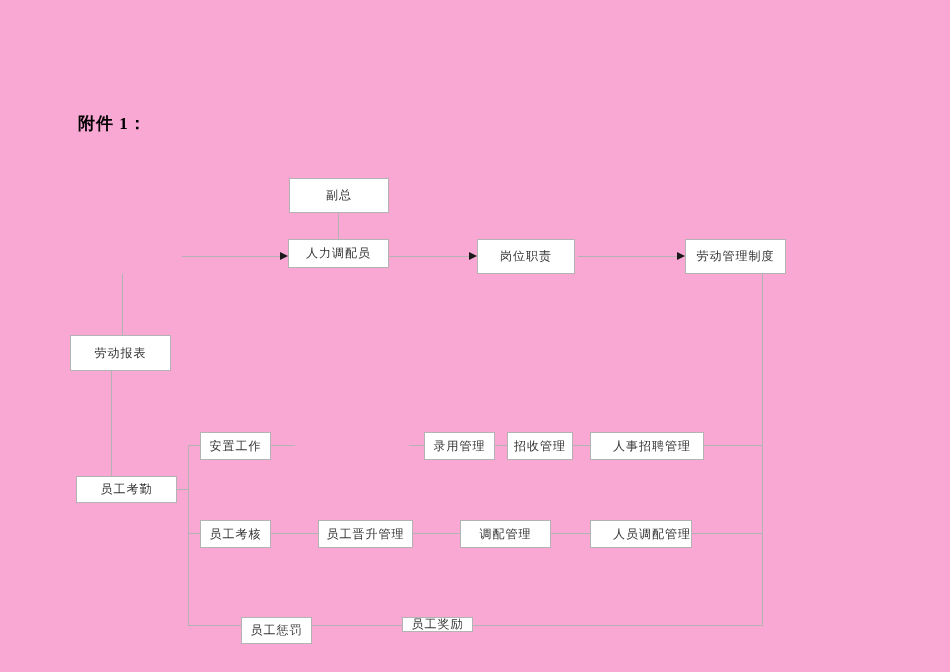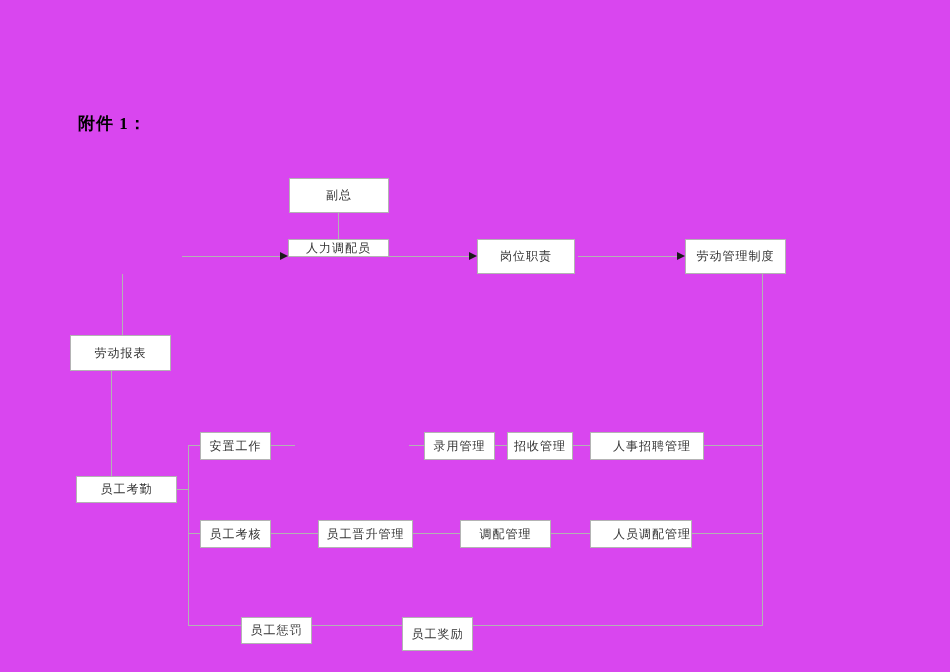--- a/index.html
+++ b/index.html
@@ -5,21 +5,21 @@
   html, body {
     margin: 0;
     padding: 0;
     background: #ffffff;
     font-family: "Liberation Serif", "DejaVu Serif", serif;
   }
   .page {
     position: relative;
     width: 950px;
     height: 672px;
-    background: #d946ef;
+    background: #f9a8d4;
     overflow: hidden;
     text-align: center;
   }
   .doc-title {
     position: absolute;
     left: 78px;
     top: 112px;
     font-size: 17px;
     font-weight: bold;
     color: #000000;
@@ -99,21 +99,21 @@
   <div class="hline" style="left:551px;top:533px;width:39px"></div>
   <div class="hline" style="left:692px;top:533px;width:70px"></div>
 
   <div class="hline" style="left:188px;top:625px;width:53px"></div>
   <div class="hline" style="left:312px;top:625px;width:90px"></div>
   <div class="hline" style="left:473px;top:625px;width:289px"></div>
 
   <div class="node" style="left:289px;top:178px;width:100px;height:35px">副总</div>
 
 
-  <div class="node" style="left:288px;top:239px;width:101px;height:18px">人力调配员</div>
+  <div class="node" style="left:288px;top:239px;width:101px;height:29px">人力调配员</div>
 
   <div class="node" style="left:477px;top:239px;width:98px;height:35px">岗位职责</div>
 
   <div class="node" style="left:70px;top:335px;width:101px;height:36px">劳动报表</div>
 
   <div class="node" style="left:685px;top:239px;width:101px;height:35px">劳动管理制度</div>
 
   <div class="node" style="left:76px;top:476px;width:101px;height:27px">员工考勤</div>
 
   <div class="node" style="left:200px;top:432px;width:71px;height:28px">安置工作</div>
@@ -128,15 +128,15 @@
   <div class="node" style="left:200px;top:520px;width:71px;height:28px">员工考核</div>
 
   <div class="node" style="left:318px;top:520px;width:95px;height:28px">员工晋升管理</div>
 
   <div class="node" style="left:460px;top:520px;width:91px;height:28px">调配管理</div>
 
   <div class="node align-left" style="left:590px;top:520px;width:102px;height:28px">人员调配管理</div>
 
   <div class="node" style="left:241px;top:617px;width:71px;height:27px">员工惩罚</div>
 
-  <div class="node" style="left:402px;top:617px;width:71px;height:34px">员工奖励</div>
+  <div class="node" style="left:402px;top:617px;width:71px;height:15px">员工奖励</div>
 
 </div>
 
 </body></html>

